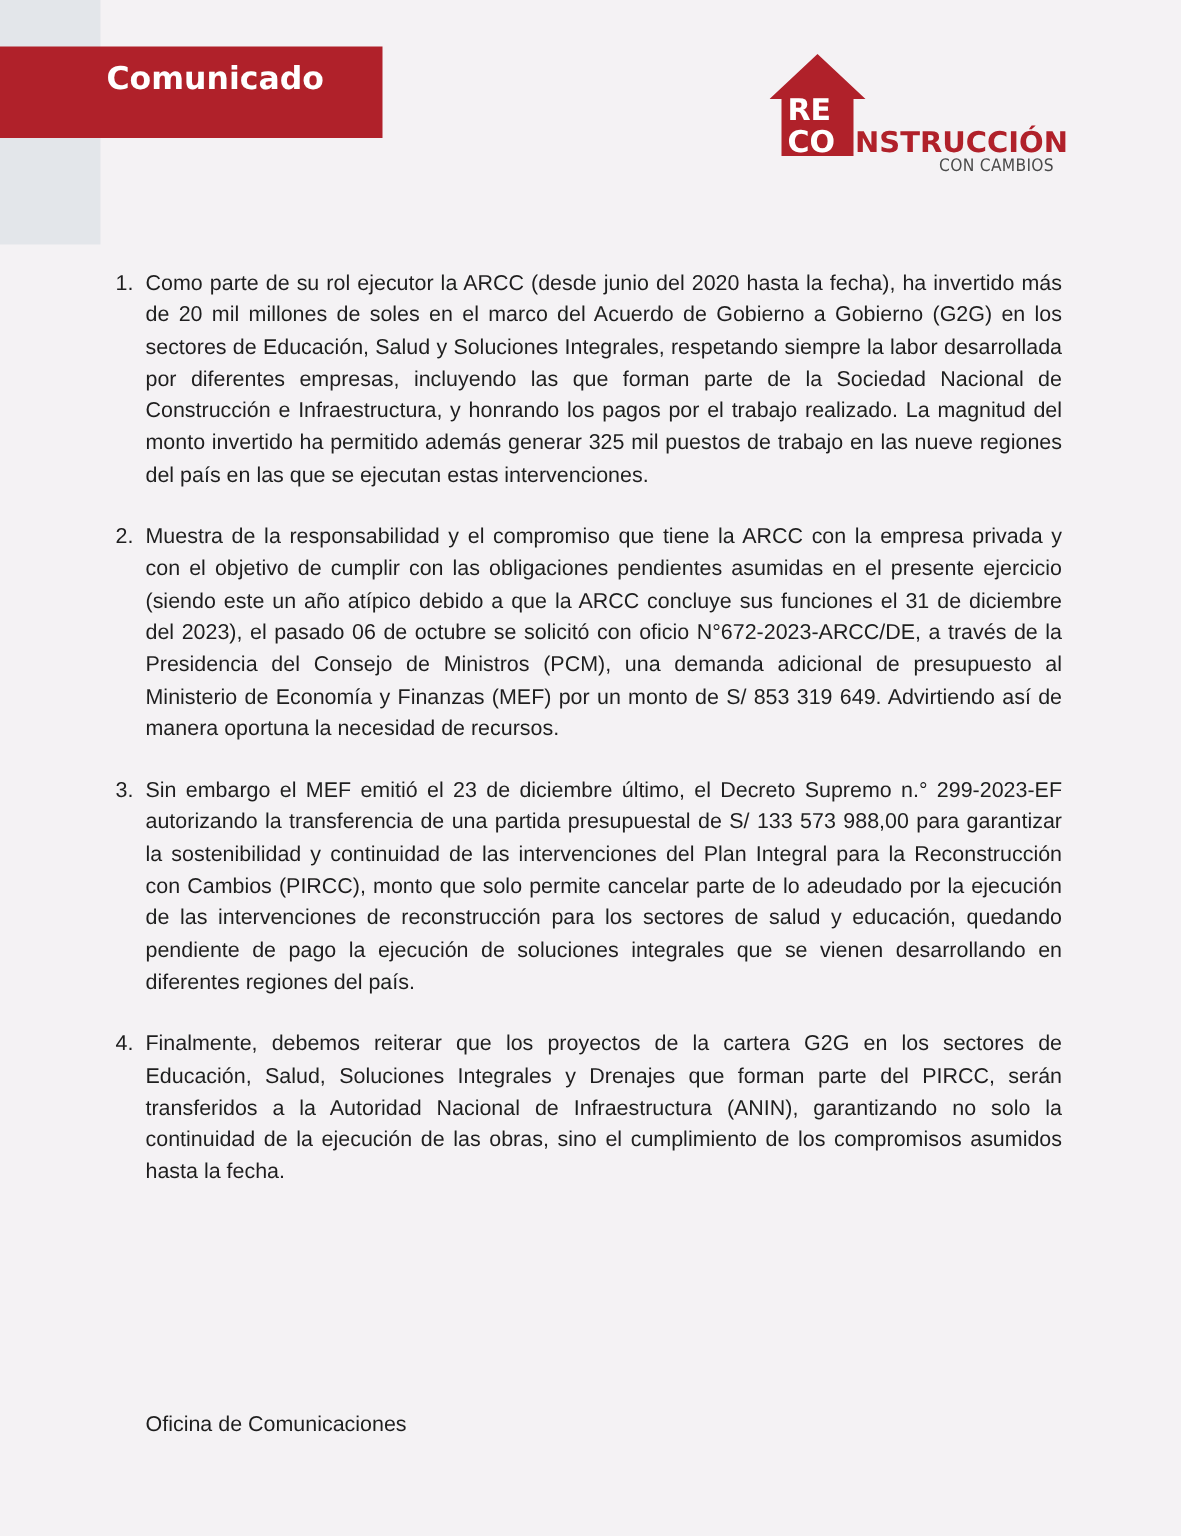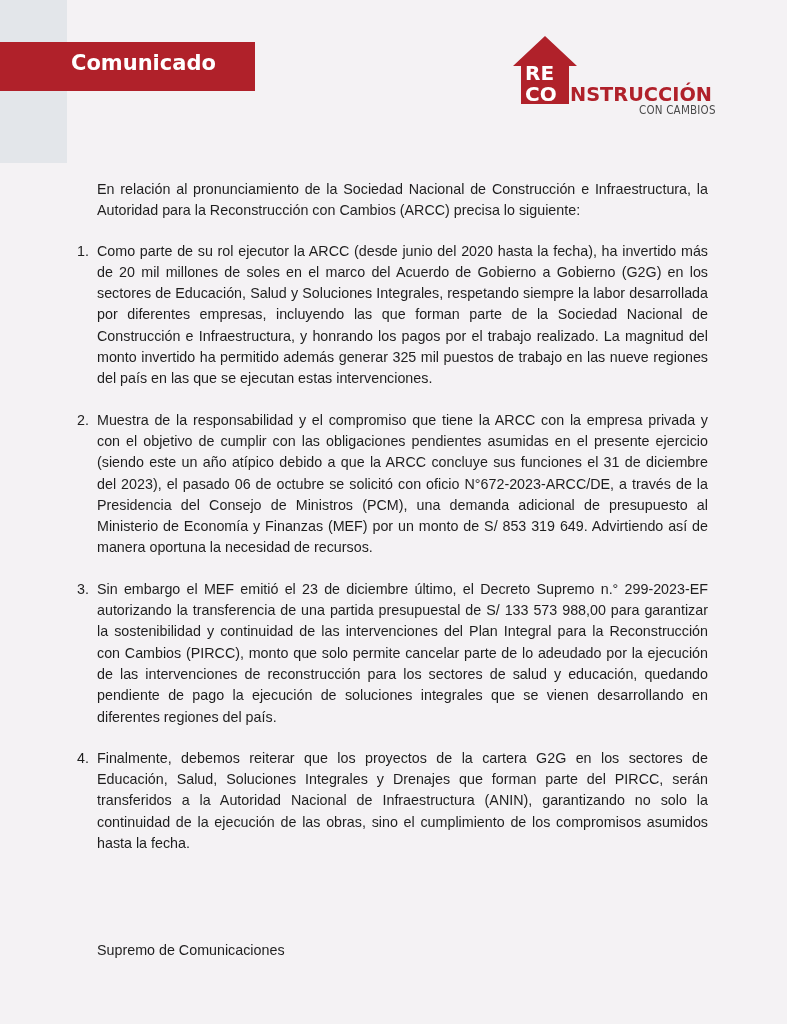--- a/index.html
+++ b/index.html
@@ -10,40 +10,40 @@
     overflow: hidden;
     font-family: "Liberation Sans", sans-serif;
     color: #1e1e1e;
   }
   .side-strip {
     position: absolute; left: 0; top: 0;
     width: 67px; height: 163px;
     background: #e3e6ea;
   }
   .banner {
-    position: absolute; left: 0; top: 42px;
-    width: 255px; height: 49px;
+    position: absolute; left: 0; top: 31px;
+    width: 255px; height: 61px;
     background: #b0212a;
     display: flex; align-items: center;
   }
   .banner-title {
     position: absolute; left: 71px; top: 9px;
     color: #ffffff;
     font-family: "DejaVu Sans", sans-serif;
     font-weight: bold;
     font-size: 21px;
     letter-spacing: 0px;
   }
   .logo {
     position: absolute; left: 513px; top: 36px;
     width: 205px; height: 84px;
   }
   .logo svg { display: block; }
   .logo-sub {
-    position: absolute; left: 126px; top: 67px;
+    position: absolute; left: 113px; top: 67px;
     font-family: "DejaVu Sans Condensed", "DejaVu Sans", sans-serif;
     font-size: 11.5px; color: #4a4a4a;
     letter-spacing: 0.2px;
     white-space: nowrap;
   }
   .content {
     position: absolute; left: 97px; top: 179px;
     width: 611px;
     font-family: "Liberation Sans", sans-serif;
     font-size: 14.3px;
@@ -83,21 +83,20 @@
 
     <polygon points="0,30 32,0 64,30 56,30 56,68 8,68 8,30" fill="#b0212a"></polygon>
     <text x="12" y="44" fill="#ffffff" font-family="DejaVu Sans, sans-serif" font-weight="bold" font-size="20">RE</text>
     <text x="12" y="65" fill="#ffffff" font-family="DejaVu Sans, sans-serif" font-weight="bold" font-size="20">CO</text>
     <text x="57" y="65" fill="#b0212a" font-family="DejaVu Sans, sans-serif" font-weight="bold" font-size="19" textLength="142" lengthAdjust="spacingAndGlyphs">NSTRUCCIÓN</text>
   </svg>
   <span class="logo-sub">CON CAMBIOS</span>
 </div>
 
 <div class="content">
-  <p class="intro">En relación al pronunciamiento de la Sociedad Nacional de Construcción e Infraestructura, la Autoridad para la Reconstrucción con Cambios (ARCC) precisa lo siguiente:</p>
   <ol class="points">
     <li>
       <span class="num">1.</span>
       <span>Como parte de su rol ejecutor la ARCC (desde junio del 2020 hasta la fecha), ha invertido más de 20 mil millones de soles en el marco del Acuerdo de Gobierno a Gobierno (G2G) en los sectores de Educación, Salud y Soluciones Integrales, respetando siempre la labor desarrollada por diferentes empresas, incluyendo las que forman parte de la Sociedad Nacional de Construcción e Infraestructura, y honrando los pagos por el trabajo realizado.  La magnitud del monto invertido ha permitido además generar 325 mil puestos de trabajo en las nueve regiones del país en las que se ejecutan estas intervenciones.</span>
     </li>
     <li>
       <span class="num">2.</span>
       <span>Muestra de la responsabilidad y el compromiso que tiene la ARCC con la empresa privada y con el objetivo de cumplir con las obligaciones pendientes asumidas en el presente ejercicio (siendo este un año atípico debido a que la ARCC concluye sus funciones el 31 de diciembre del 2023), el pasado 06 de octubre se solicitó con oficio N°672-2023-ARCC/DE, a través de la Presidencia del Consejo de Ministros (PCM), una demanda adicional de presupuesto al Ministerio de Economía y Finanzas (MEF) por un monto de S/ 853 319 649. Advirtiendo así de manera oportuna la necesidad de recursos.</span>
     </li>
     <li>
@@ -105,14 +104,14 @@
       <span>Sin embargo el MEF emitió el 23 de diciembre último, el Decreto Supremo n.° 299-2023-EF autorizando la transferencia de una partida presupuestal de  S/ 133 573 988,00 para garantizar la sostenibilidad y continuidad de las intervenciones del Plan Integral para la Reconstrucción con Cambios (PIRCC), monto que solo permite cancelar parte de lo adeudado por  la ejecución de las intervenciones de reconstrucción para los sectores de salud y educación, quedando pendiente de pago la ejecución de soluciones integrales que se vienen desarrollando en diferentes regiones del país.</span>
     </li>
     <li>
       <span class="num">4.</span>
       <span>Finalmente, debemos reiterar que los proyectos de la cartera G2G en los sectores de Educación, Salud, Soluciones Integrales y Drenajes que forman parte del PIRCC, serán transferidos a la Autoridad Nacional de Infraestructura (ANIN), garantizando no solo la continuidad de la ejecución de las obras, sino el cumplimiento de los compromisos asumidos hasta la fecha.</span>
     </li>
   </ol>
 </div>
 
 <div class="signoff">
-  <div>Supremo de Comunicaciones</div>
+  <div>Oficina de Comunicaciones</div>
 </div>
 
 </body></html>

